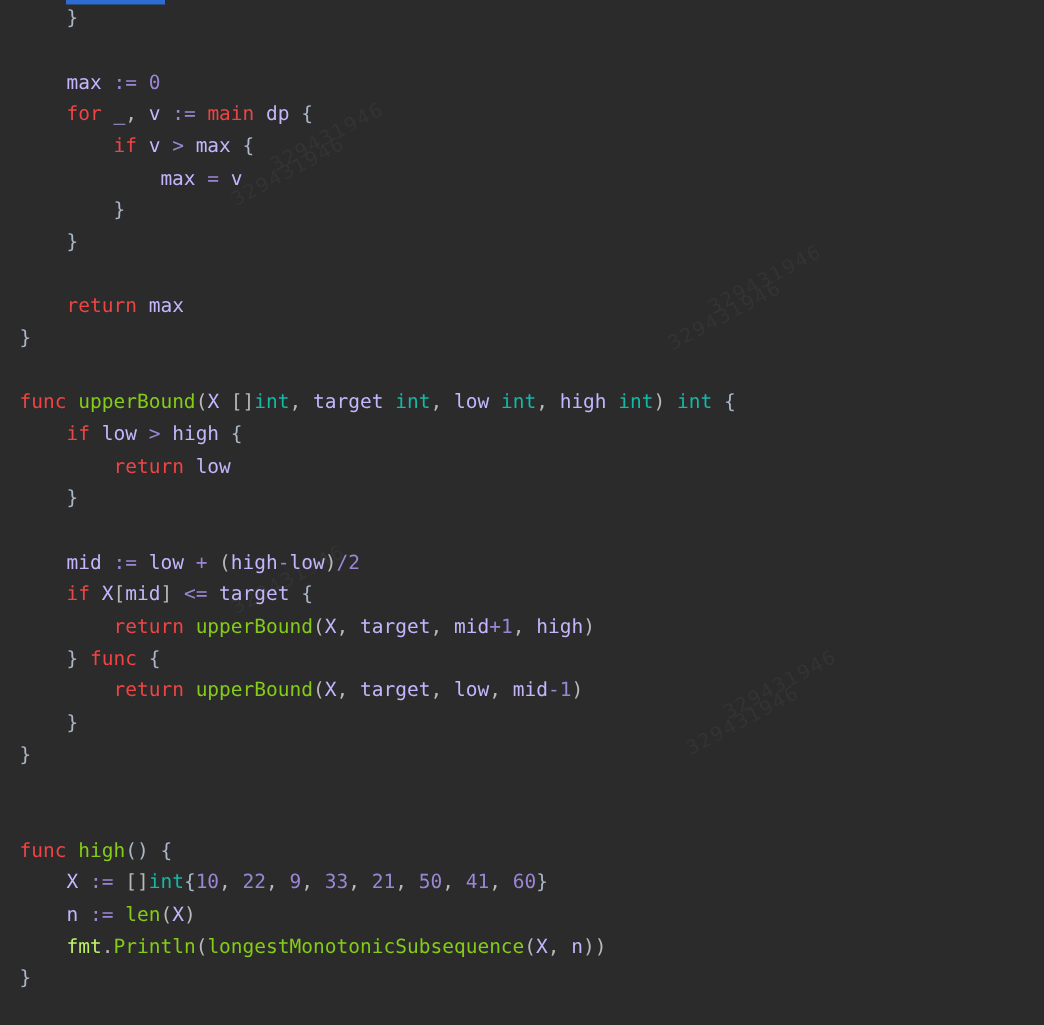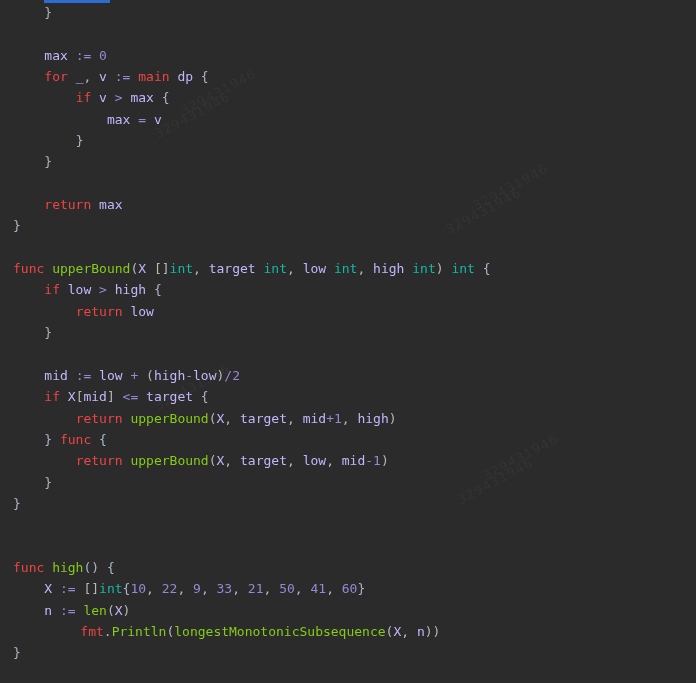--- a/index.html
+++ b/index.html
@@ -28,21 +28,21 @@
     position:absolute;left:0;top:0;width:696px;height:683px;
     padding:2px 0 0 0;box-sizing:border-box;z-index:3;
   }
   .line{
     height:21.35px;line-height:21.35px;white-space:pre;
     font-size:13px;padding-left:13px;box-sizing:border-box;
     font-family:"DejaVu Sans Mono","Liberation Mono",monospace;
   }
   .kw{color:#ef4444;}
   .fn{color:#84cc16;}
-  .id{color:#ef4444;margin-left:36px;}
+  .id{color:#bef264;}
   .var{color:#c4b5fd;}
   .typ{color:#14b8a6;}
   .num{color:#9a86d4;}
   .op{color:#9a86d4;}
   .pun{color:#b8b8b8;}
   .cmt{color:#6f6f6f;}
   .brc{color:#a9b7c6;}
 </style>
 </head>
 <body>

